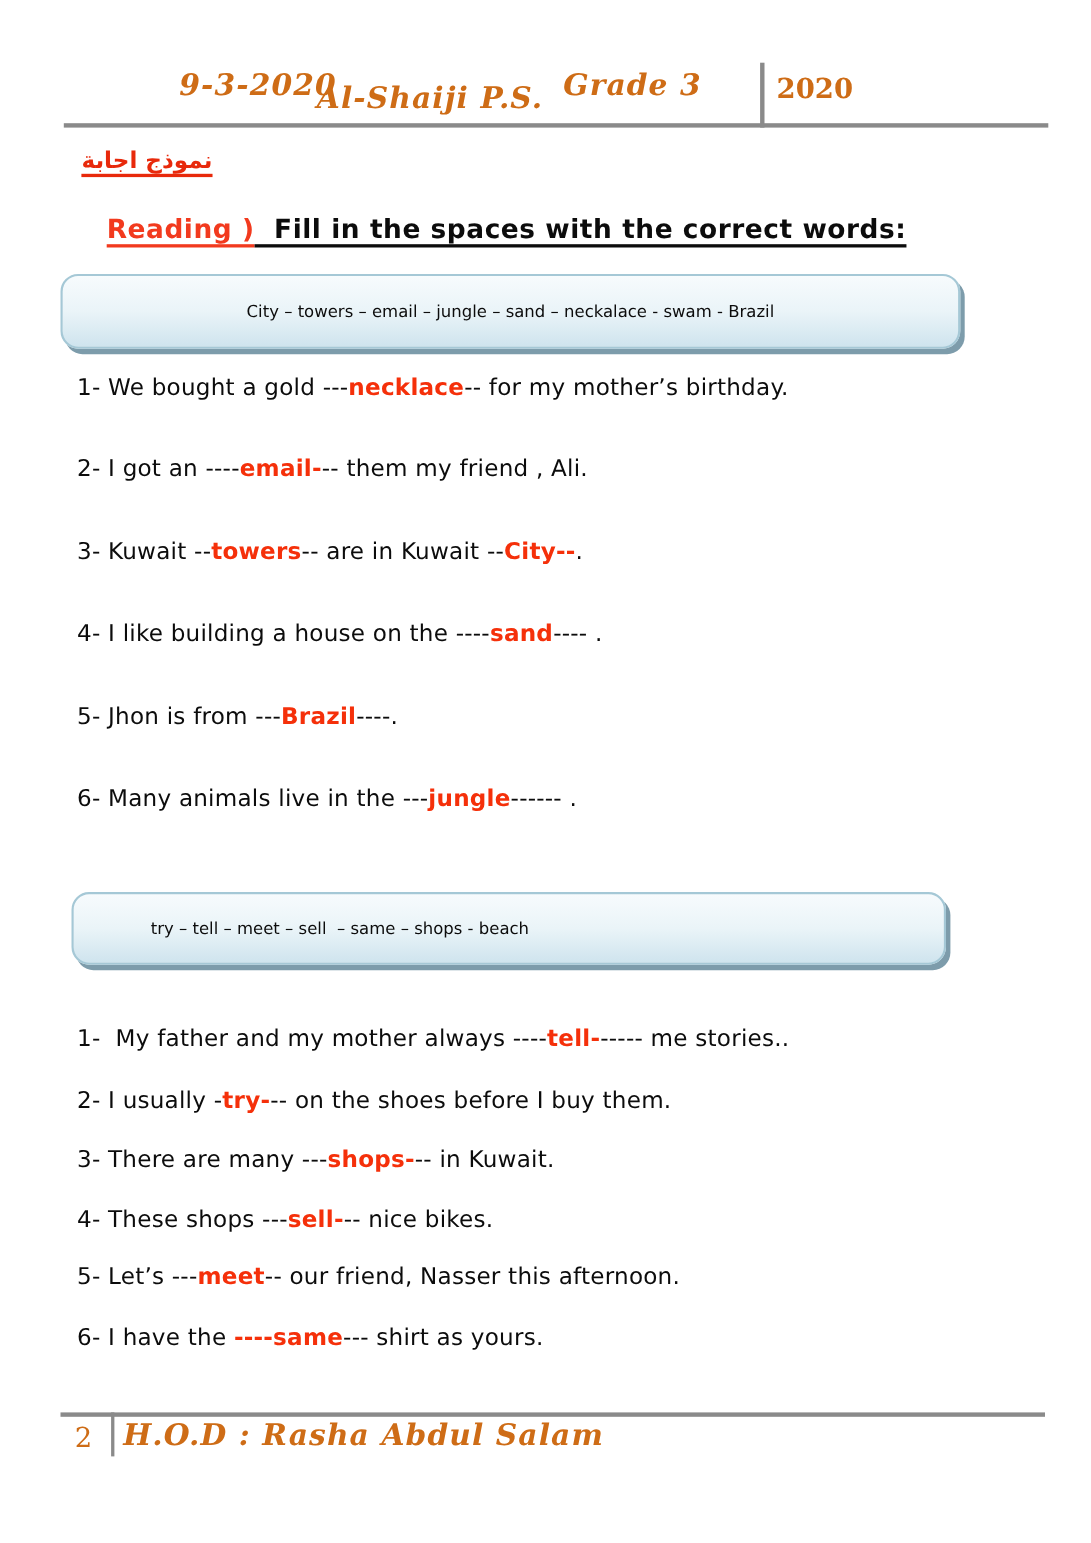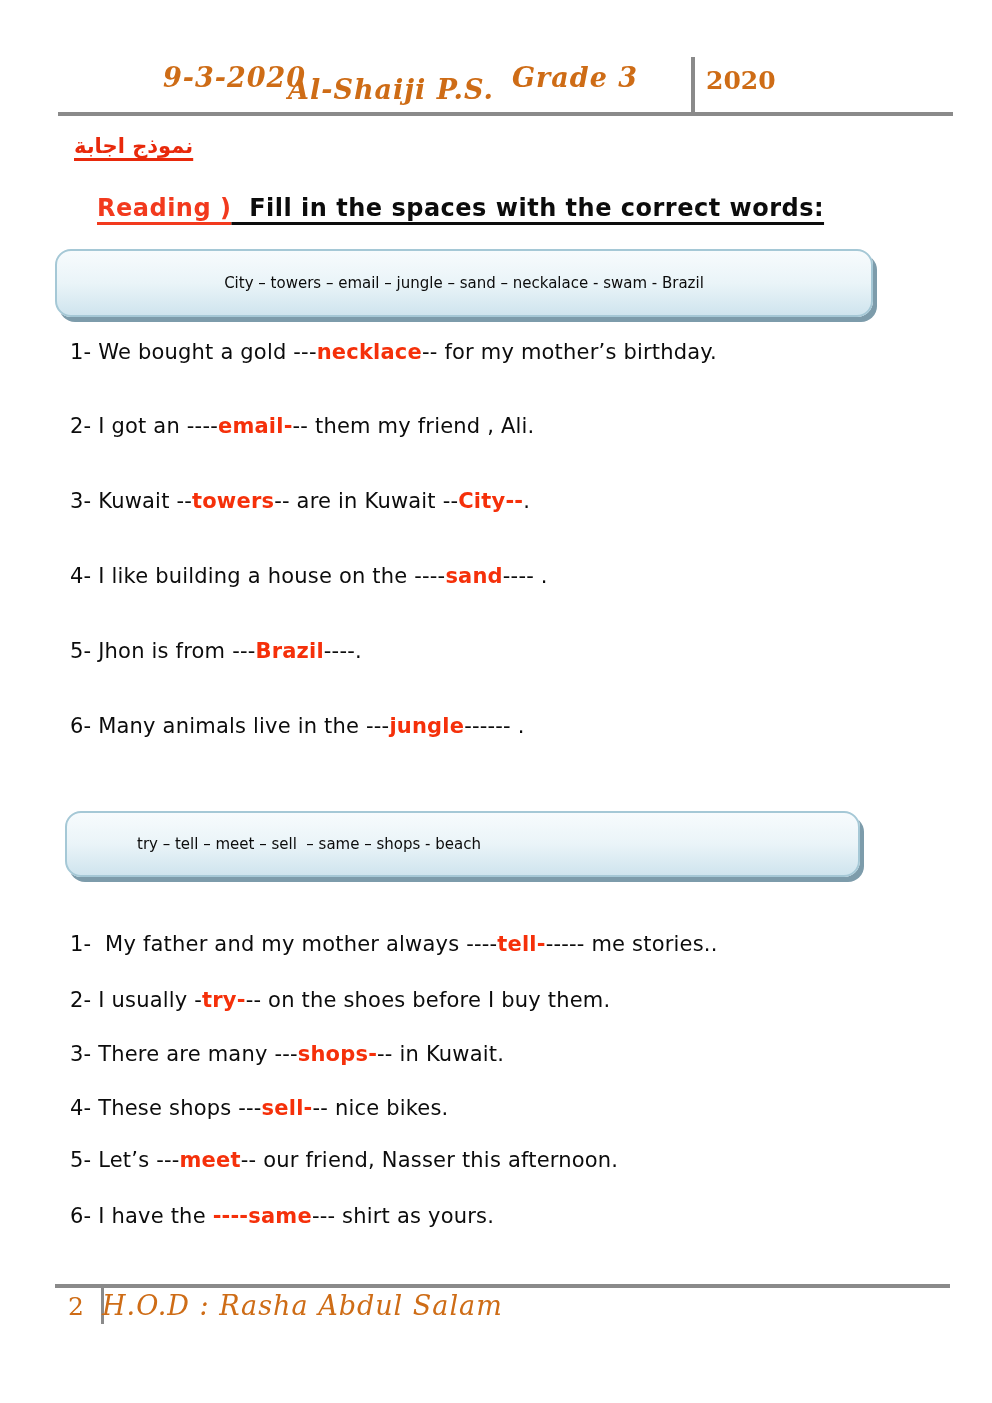--- a/index.html
+++ b/index.html
@@ -74,22 +74,22 @@
   .e2-1{top:932px;} .e2-2{top:988px;} .e2-3{top:1042px;}
   .e2-4{top:1096px;} .e2-5{top:1148px;} .e2-6{top:1204px;}
   
   .ftr-hline{position:absolute;left:55px;top:1284px;width:895px;height:4px;background:var(--line-gray);}
   .ftr-vline{position:absolute;left:101px;top:1284px;width:3px;height:40px;background:var(--line-gray);}
   .ftr-page{
     position:absolute;left:68px;top:1292px;
     font-family:"DejaVu Serif",serif;font-size:25px;color:var(--accent-orange);
   }
   .ftr-hod{
-    position:absolute;left:102px;top:1290px;
-    font-family:"DejaVu Serif",serif;font-style:italic;font-weight:normal;
+    position:absolute;left:112px;top:1290px;
+    font-family:"DejaVu Serif",serif;font-style:italic;font-weight:bold;
     font-size:27px;color:var(--accent-orange);letter-spacing:1px;text-align:center;
   }
 </style>
 </head>
 <body>
 
 <div class="page">
 
   <span class="hdr-script hdr-date">9-3-2020</span>
   <span class="hdr-script hdr-school">Al-Shaiji P.S.</span>

